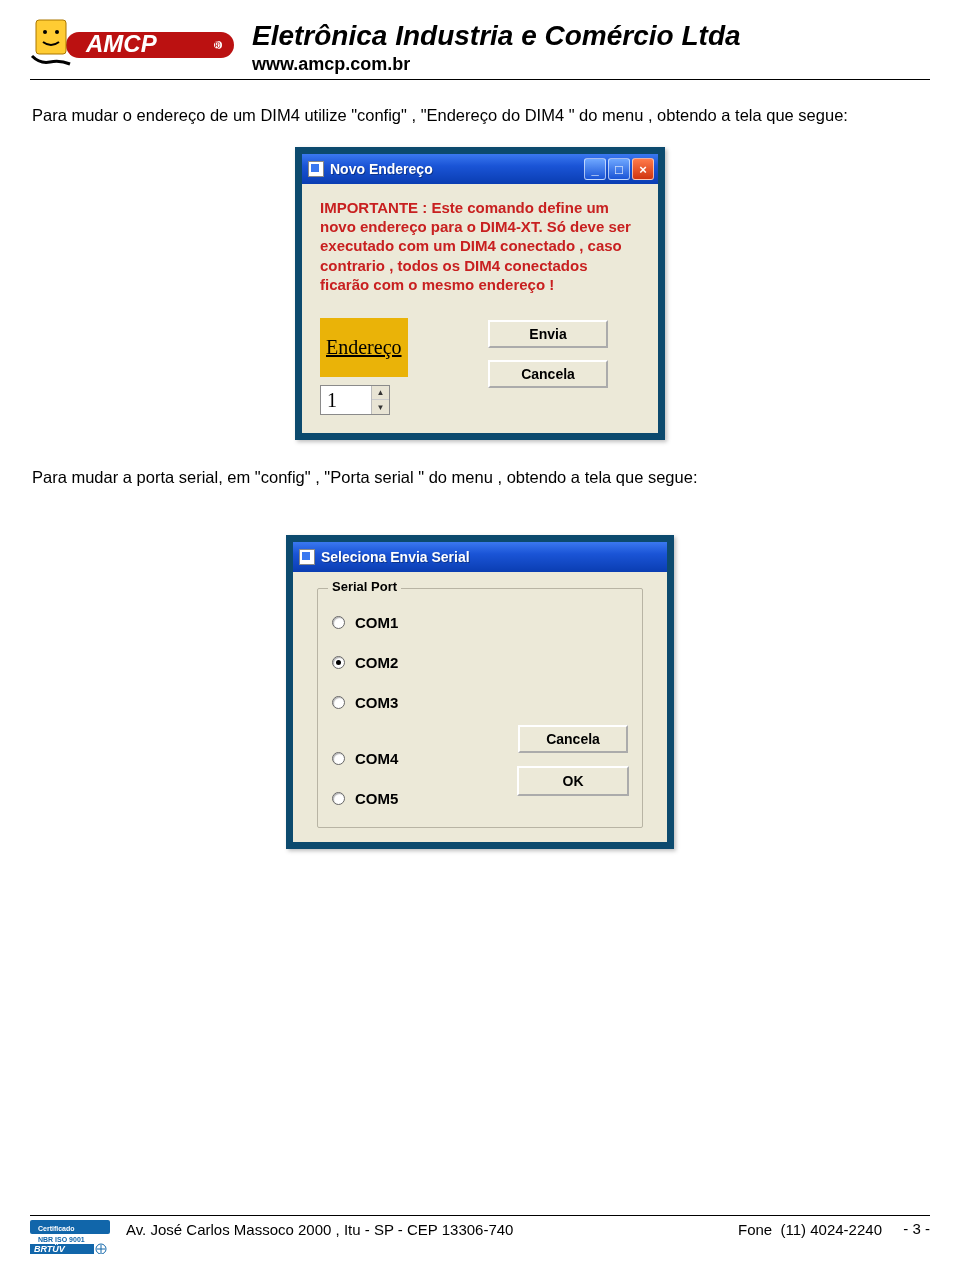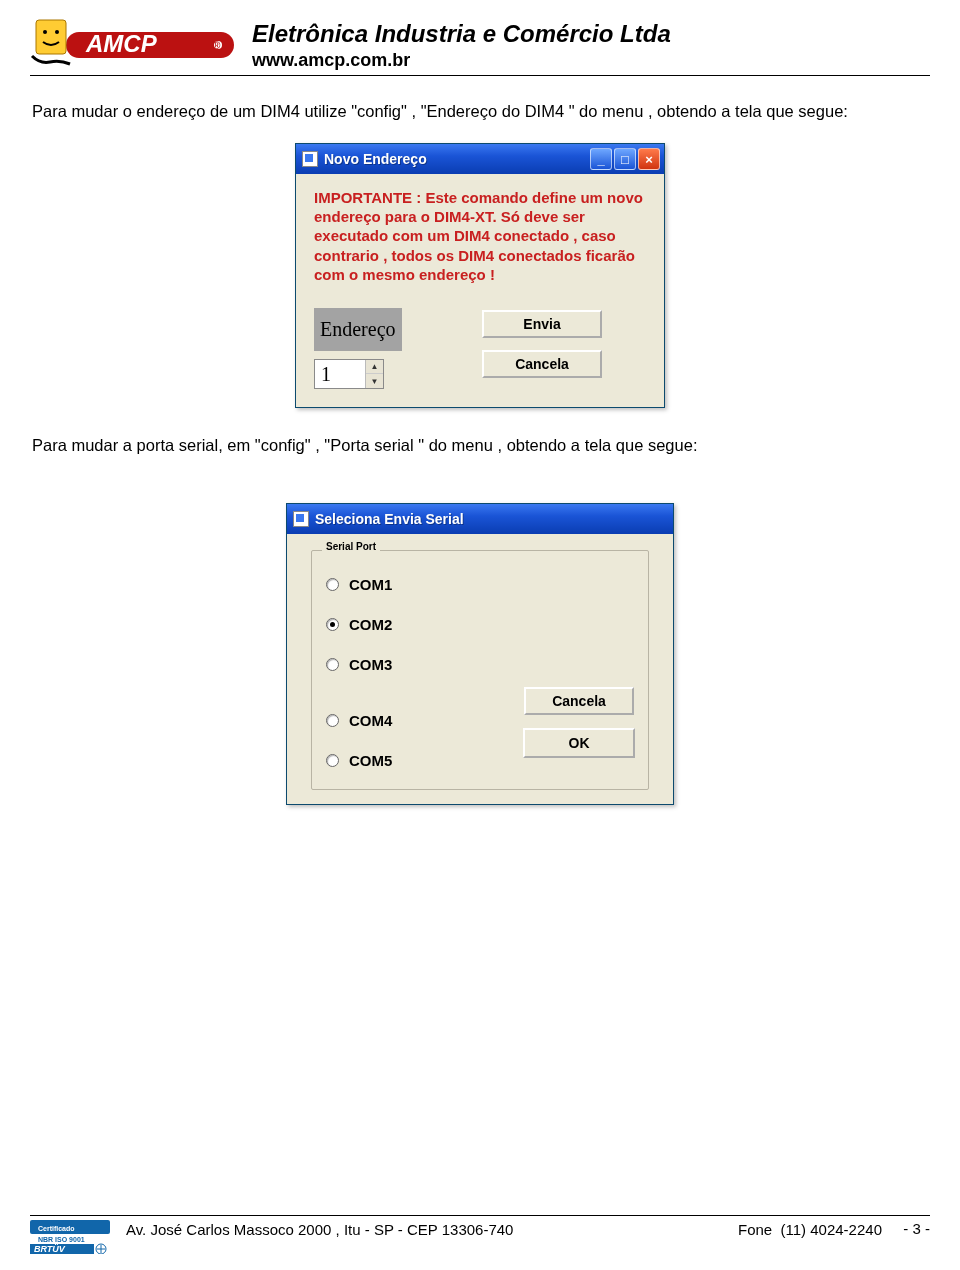--- a/index.html
+++ b/index.html
@@ -23,40 +23,40 @@
   .logo {
     width: 210px;
     height: 58px;
     position: relative;
   }
   .logo svg { display: block; }
   .company {
     padding-top: 8px;
   }
   .company h1 {
-    font-size: 24px;
+    font-size: 28px;
     font-weight: bold;
     font-style: italic;
   }
   .company .url {
     font-size: 18px;
     font-weight: bold;
     margin-top: 2px;
   }
   .hr {
     border: none;
     border-top: 1px solid #000;
     margin: 4px 0 26px 0;
   }
   .body-text {
     font-size: 16.5px;
     margin: 0 0 22px 2px;
   }
   .window {
-    border: 1px solid #0c4a6e;
+    border: 7px solid #0c4a6e;
     background: #ece9d8;
     box-shadow: 2px 2px 4px rgba(0,0,0,.25);
     margin: 0 auto;
   }
   .w1 { width: 370px; }
   .w2 { width: 388px; margin-top: 48px; }
   .titlebar {
     height: 30px;
     background: linear-gradient(#3a78f0, #1a54d6 40%, #0a3db2);
     display: flex;
@@ -104,26 +104,27 @@
     line-height: 1.28;
     margin-bottom: 24px;
   }
   .row1 {
     display:flex;
     align-items:flex-start;
     gap: 28px;
   }
   .col-left { width: 140px; }
   .label-endereco {
-    background:#a3a3a3;
+    background:#eab308;
     display:inline-block;
-    padding: 10px 6px;
+    padding: 18px 6px;
     font-size: 20px;
     font-family: "Times New Roman", serif;
     margin-bottom: 8px;
+    text-decoration: underline;
   }
   .spinner {
     display:flex;
     align-items:stretch;
     width: 70px;
     height: 30px;
     border:1px solid #8a8a8a;
     background:#fff;
   }
   .spinner .val {
@@ -170,21 +171,21 @@
     padding: 14px 14px 12px 14px;
     position:relative;
   }
   .fieldset .legend {
     position:absolute;
     top:-10px;
     left:10px;
     background:#ece9d8;
     padding:0 4px;
     font-weight:bold;
-    font-size:10px;
+    font-size:13px;
   }
   .radio-row {
     display:flex;
     align-items:center;
     gap:10px;
     height:40px;
     font-weight:bold;
     font-size:15px;
   }
   .radio {

